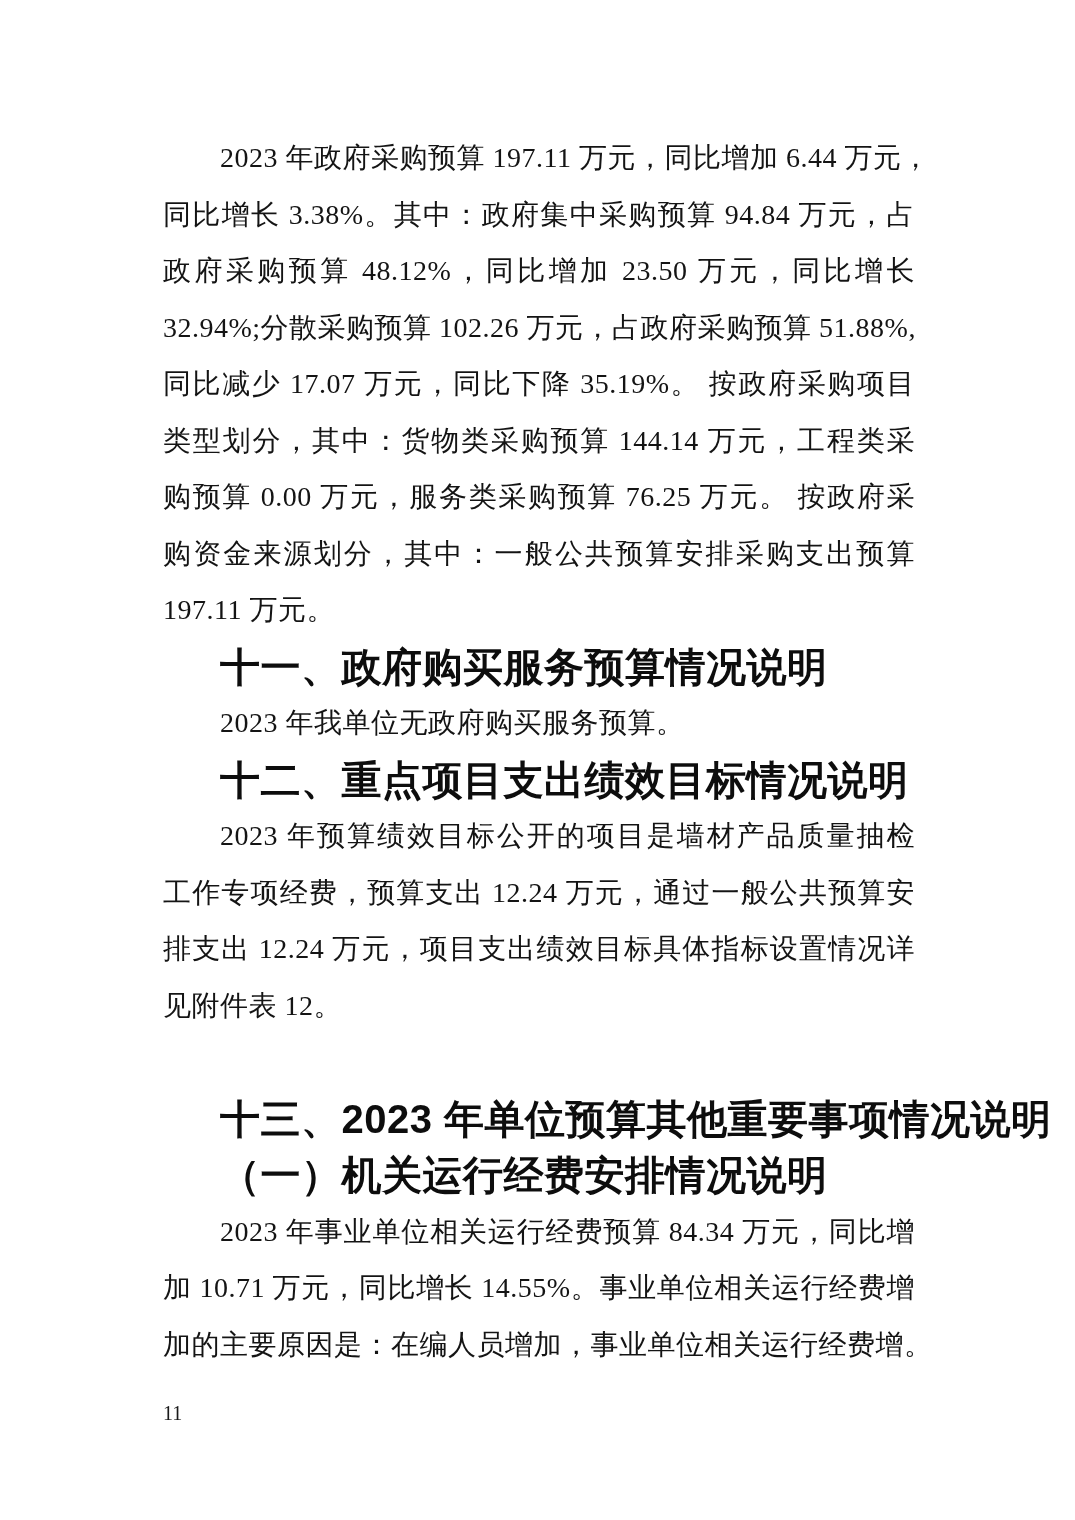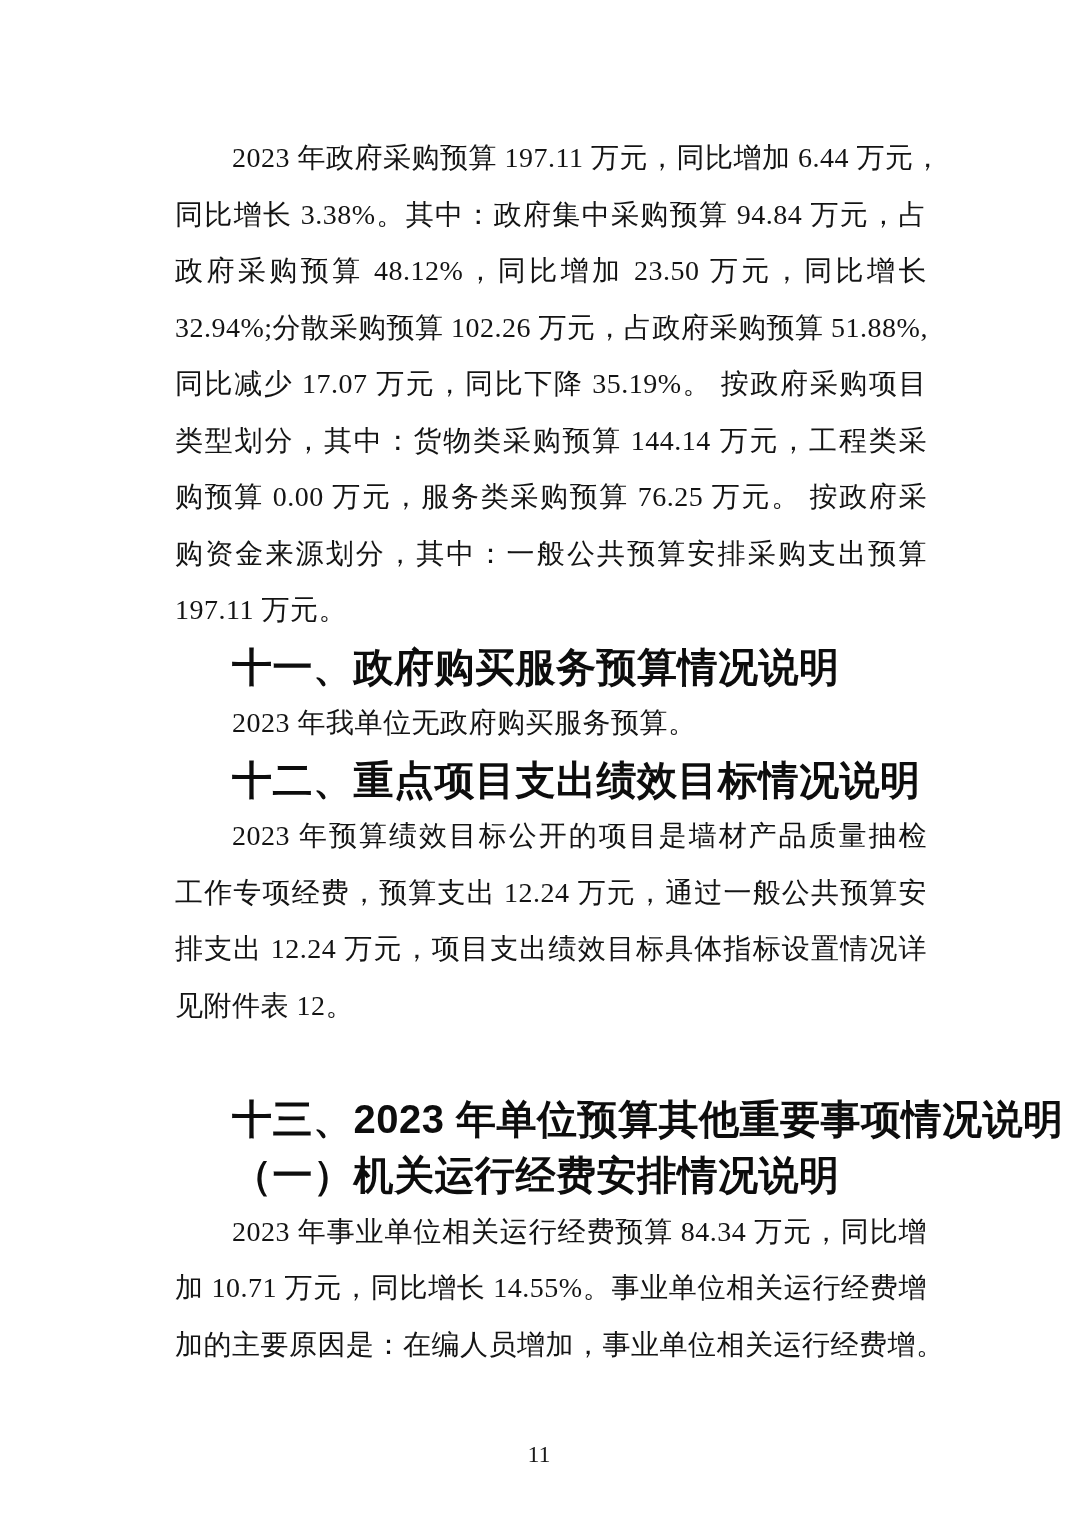--- a/index.html
+++ b/index.html
@@ -14,21 +14,20 @@
     background: #ffffff;
     color: #141414;
     font-family: "Liberation Serif", "DejaVu Serif", serif;
     overflow: hidden;
   }
   .content {
     position: absolute;
     left: 163px;
     top: 130px;
     width: 752px;
-    margin-left: 12px;
   }
   .line {
     height: 56.5px;
     line-height: 56.5px;
     font-size: 28px;
     white-space: nowrap;
     letter-spacing: 0.5px;
   }
   .fill {
     text-align: justify;
@@ -45,25 +44,24 @@
     color: #0d0d0d;
   }
   .spacer {
     
   }
   .page-number {
     position: absolute;
     left: 163px;
     top: 1400px;
     width: 752px;
-    text-align: center;
-    font-size: 24px;
+    text-align: left;
+    font-size: 20px;
     line-height: 26px;
     color: #1a1a1a;
-    margin-top: 41px;
   }
 </style>
 </head>
 <body>
 
 <div class="page">
   <div class="content">
 
     <div class="line indent fill">2023 年政府采购预算 197.11 万元，同比增加 6.44 万元，</div>
     <div class="line fill">同比增长 3.38%。其中：政府集中采购预算 94.84 万元，占</div>

